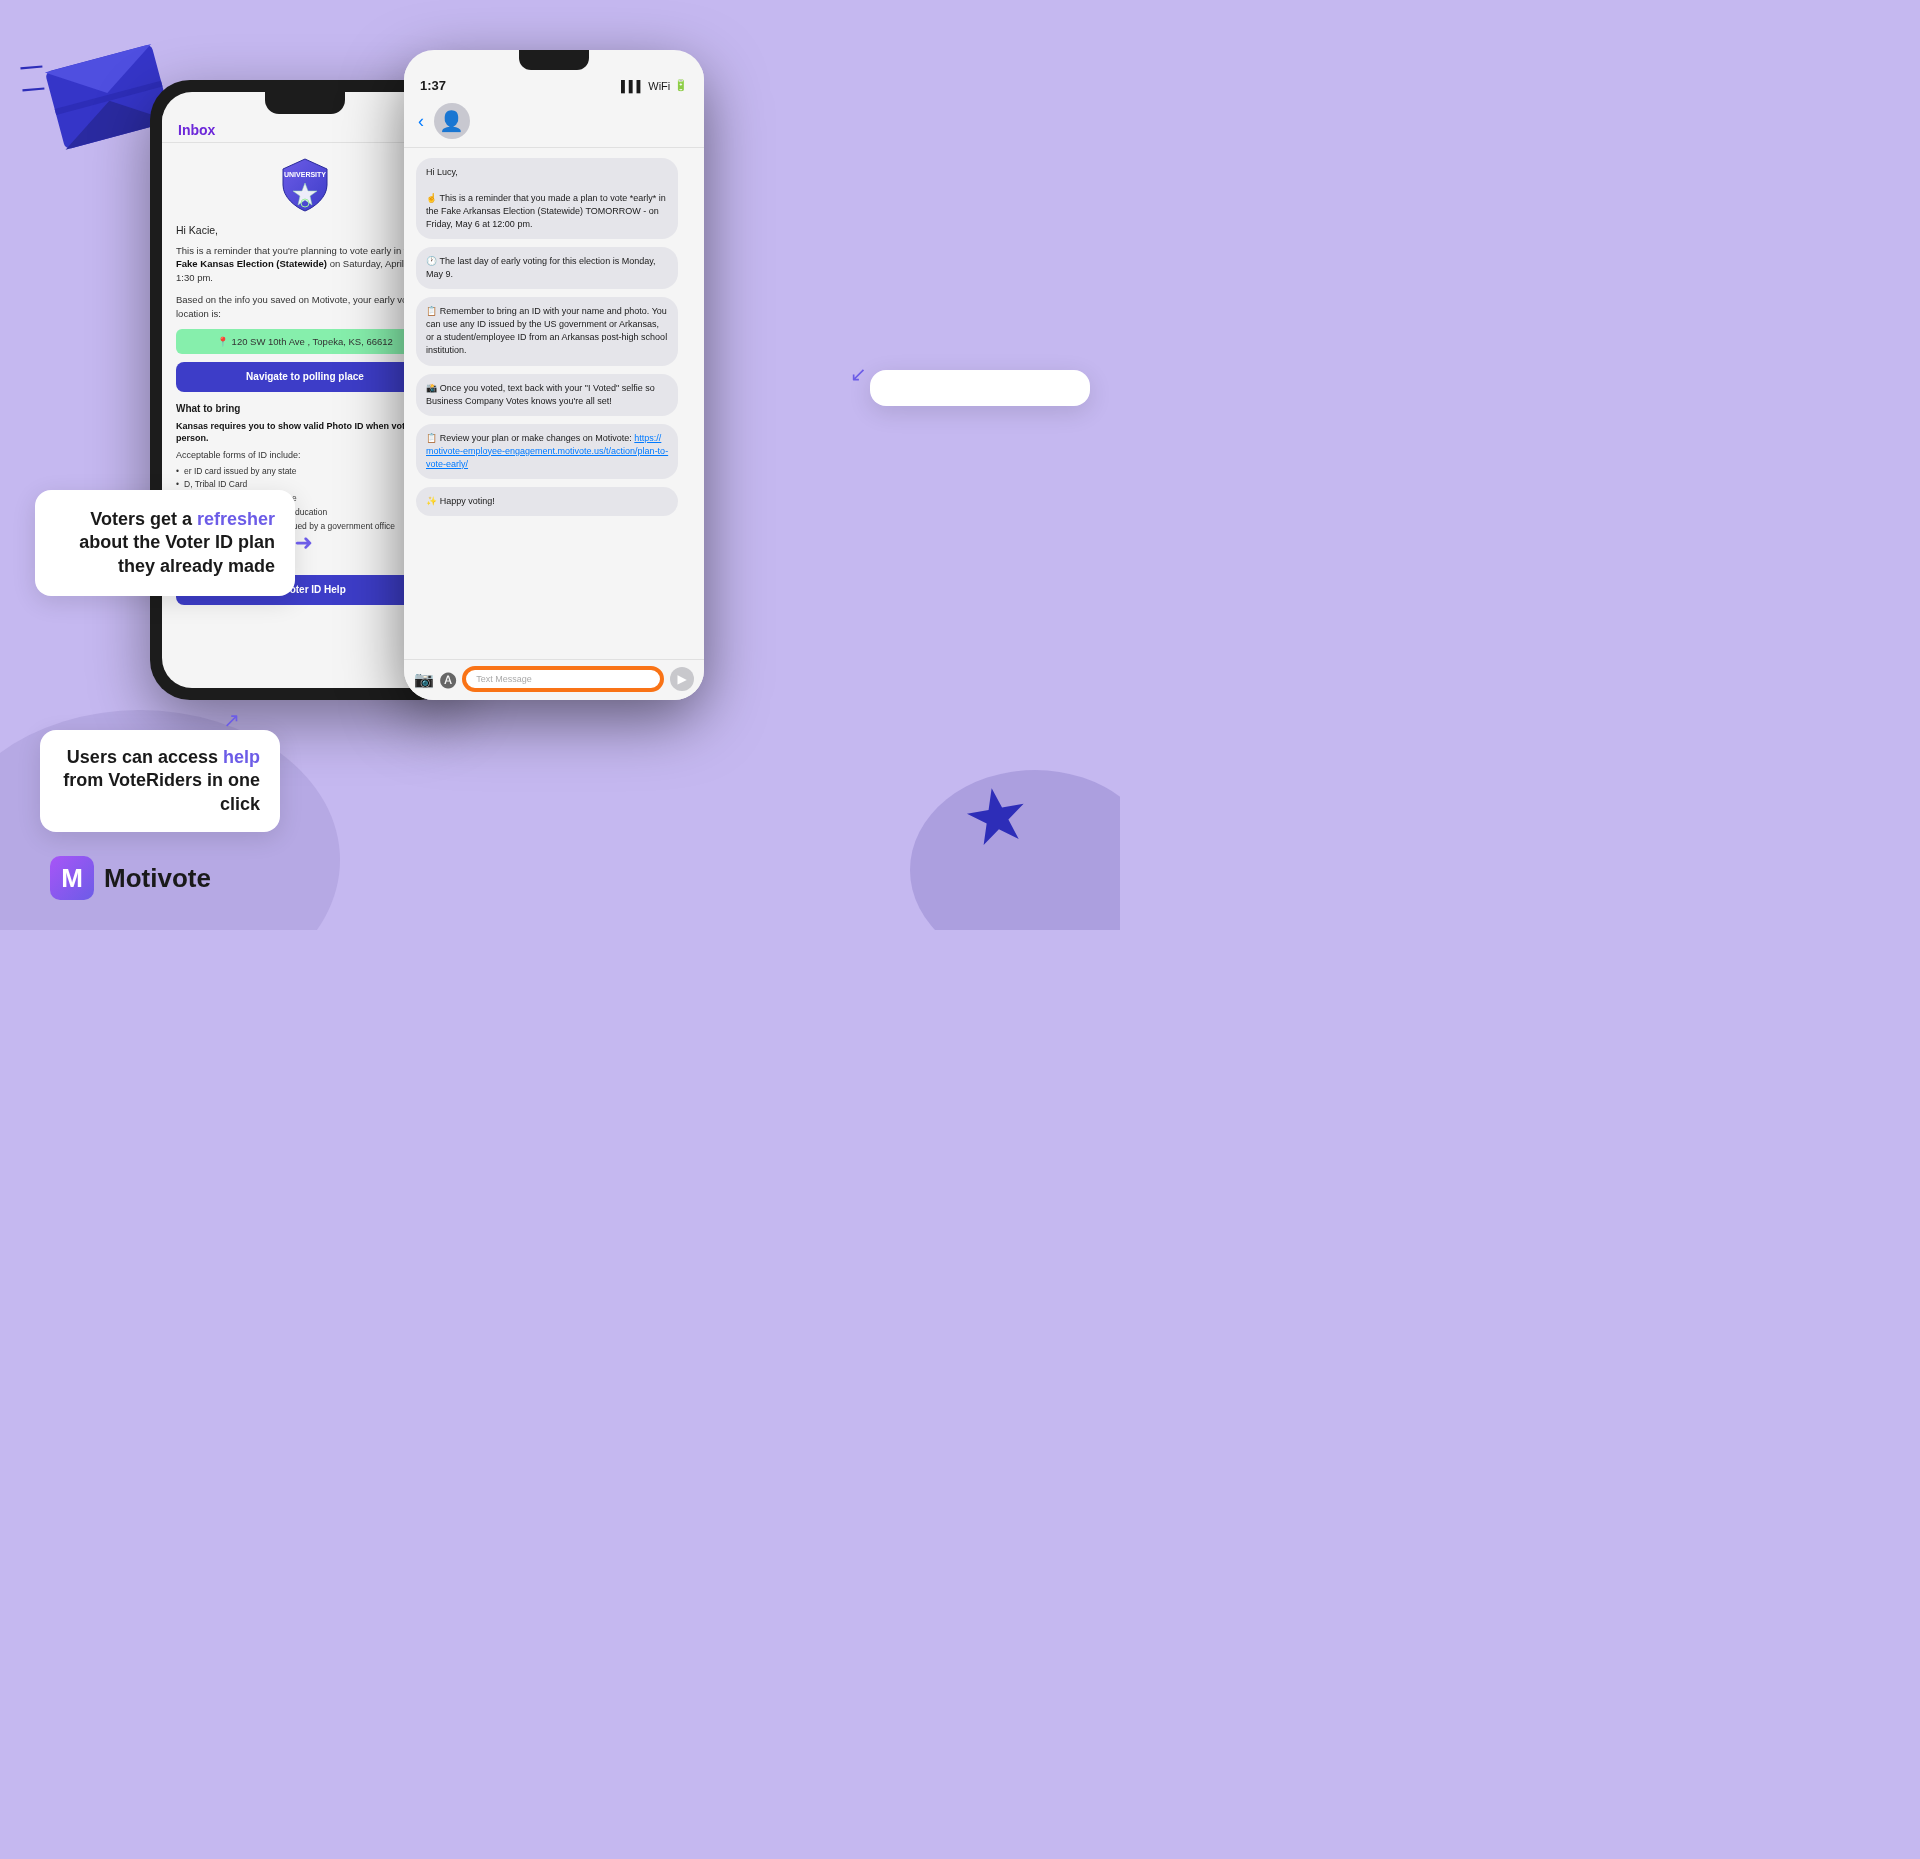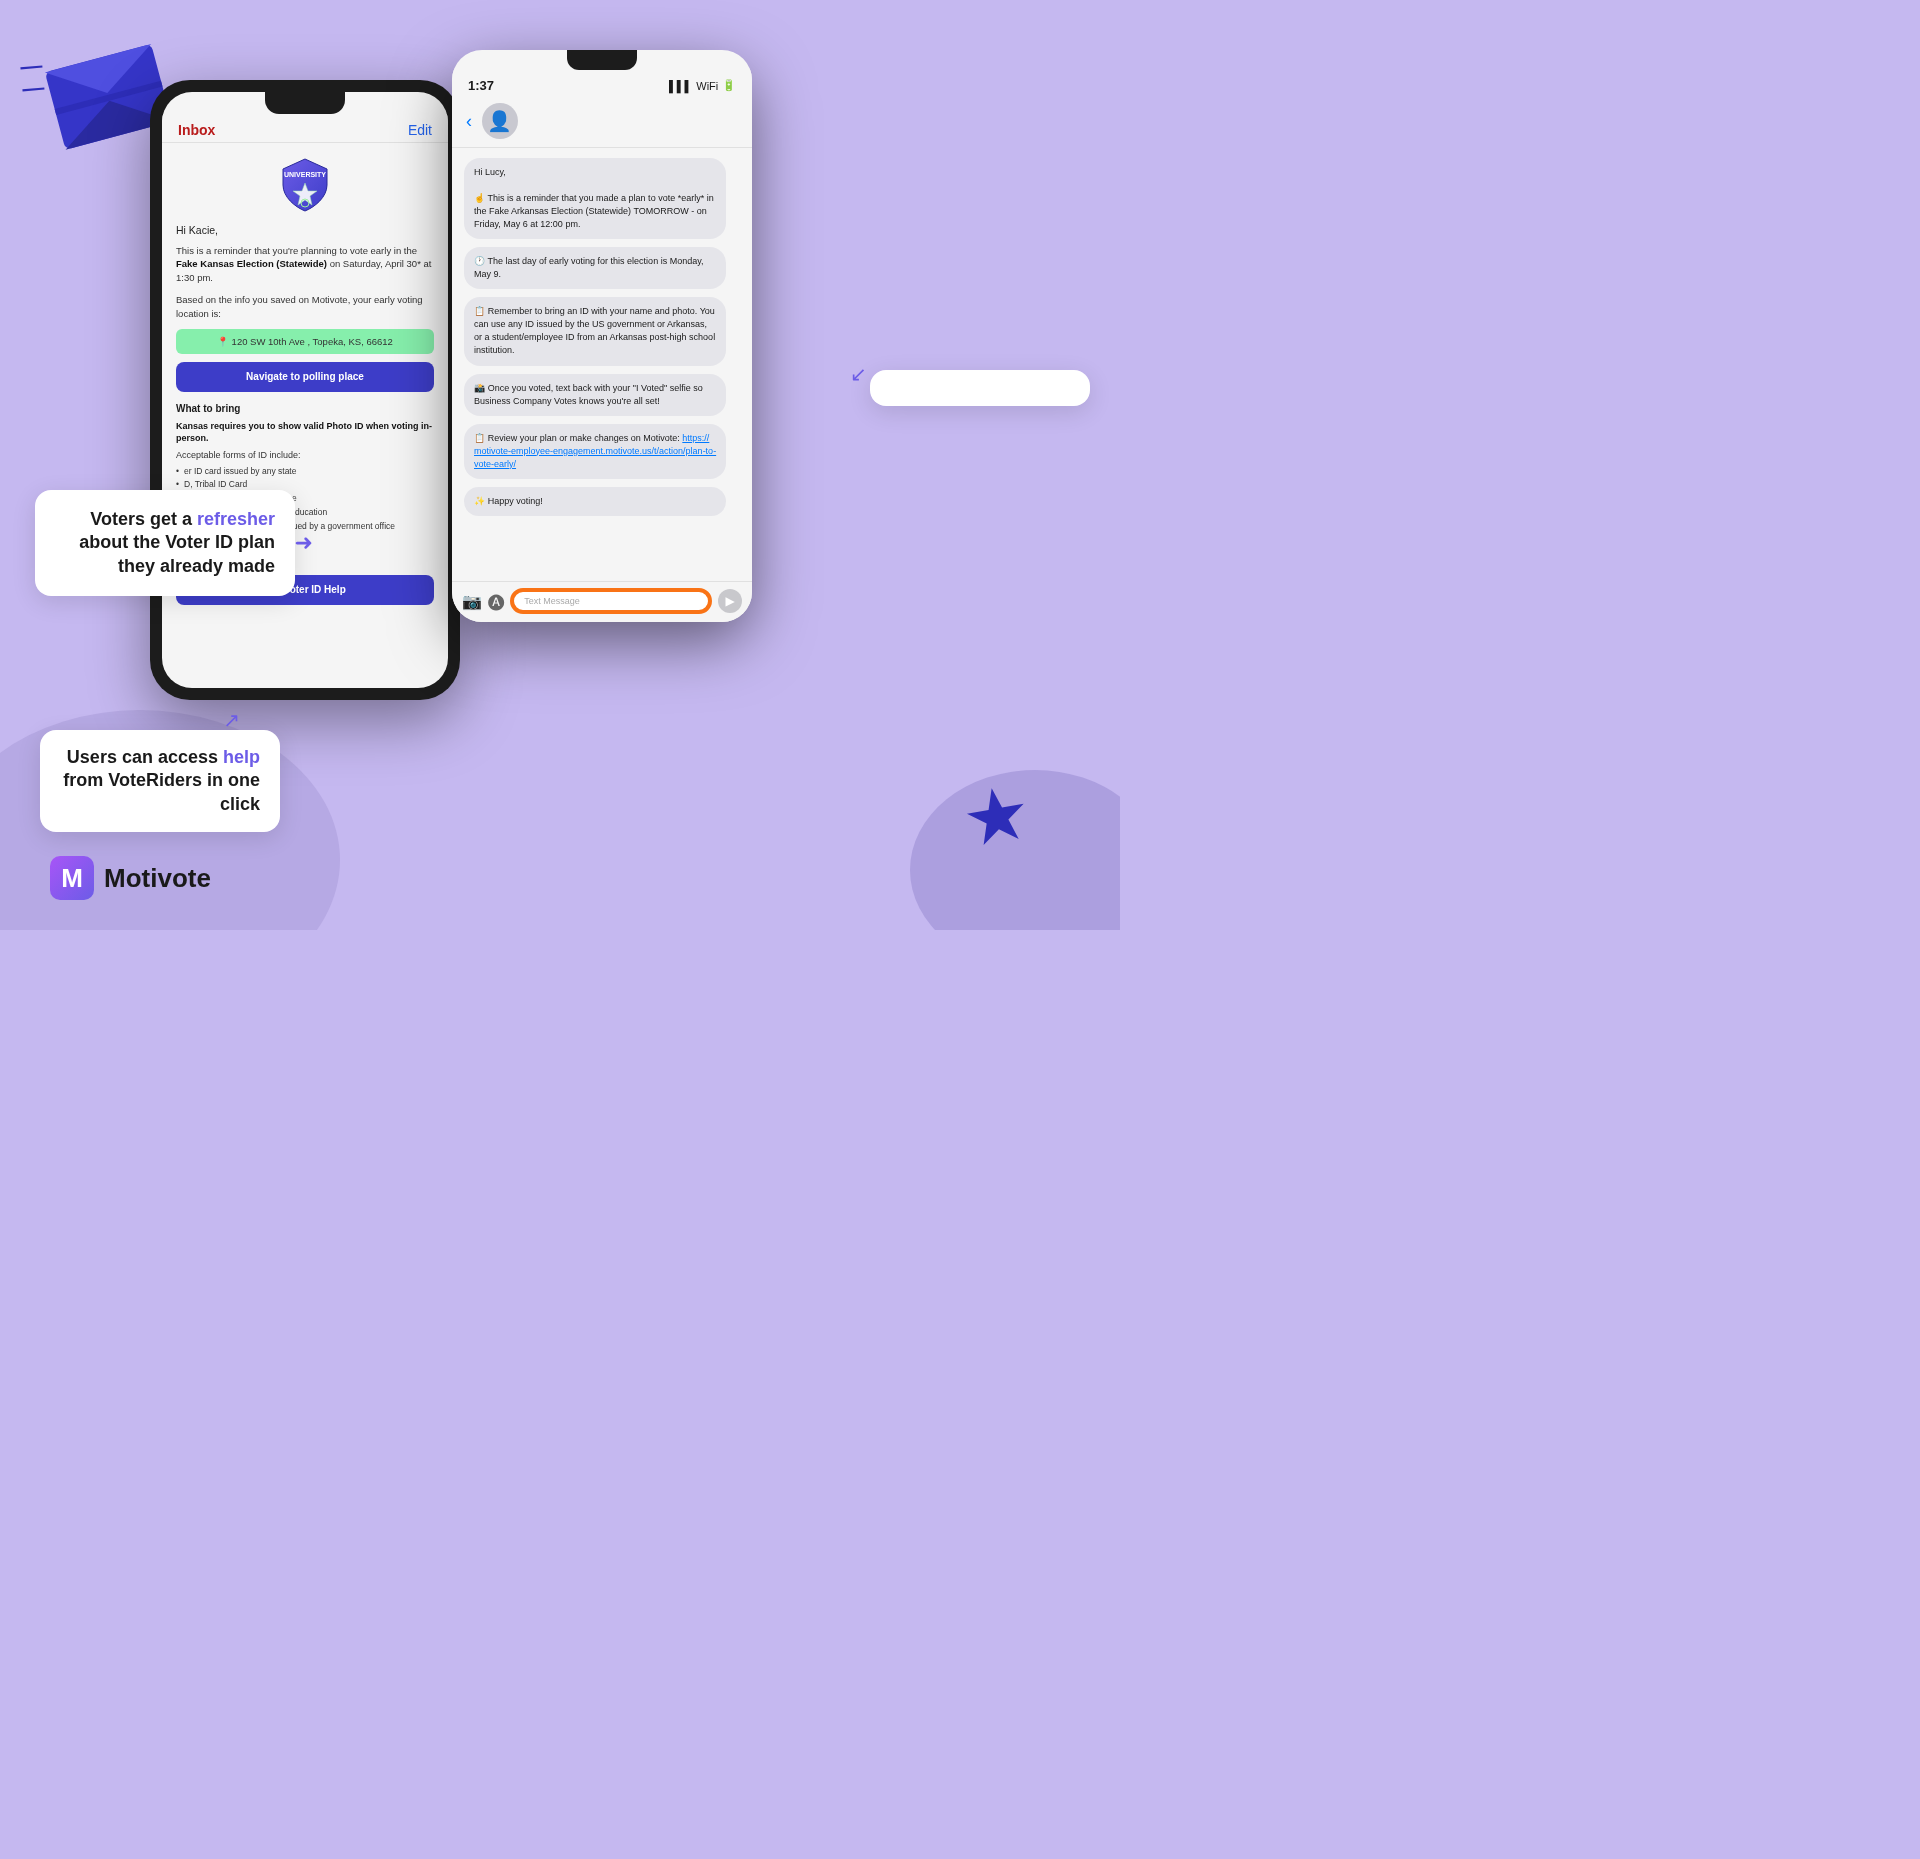--- a/index.html
+++ b/index.html
@@ -54,21 +54,21 @@
       padding: 8px 16px 4px;
       display: flex;
       justify-content: space-between;
       align-items: center;
       border-bottom: 1px solid #e0e0e0;
     }
 
     .email-title {
       font-size: 14px;
       font-weight: 600;
-      color: #b91c1c;
+      color: #6d28d9;
     }
 
     .email-edit {
       font-size: 14px;
       color: #2563eb;
     }
 
     
     .university-logo {
       display: flex;
@@ -185,23 +185,23 @@
       border-radius: 8px;
       font-size: 10px;
       font-weight: 600;
       margin: 8px 0;
     }
 
     
     .phone-right {
       position: absolute;
       top: 50px;
-      left: 452px;
+      left: 404px;
       width: 300px;
-      height: 572px;
+      height: 650px;
       background: #1c1c1c;
       border-radius: 40px;
       box-shadow: 0 20px 60px rgba(0,0,0,0.5);
       z-index: 3;
     }
 
     .phone-right-inner {
       width: 100%;
       height: 100%;
       background: #f5f5f5;

